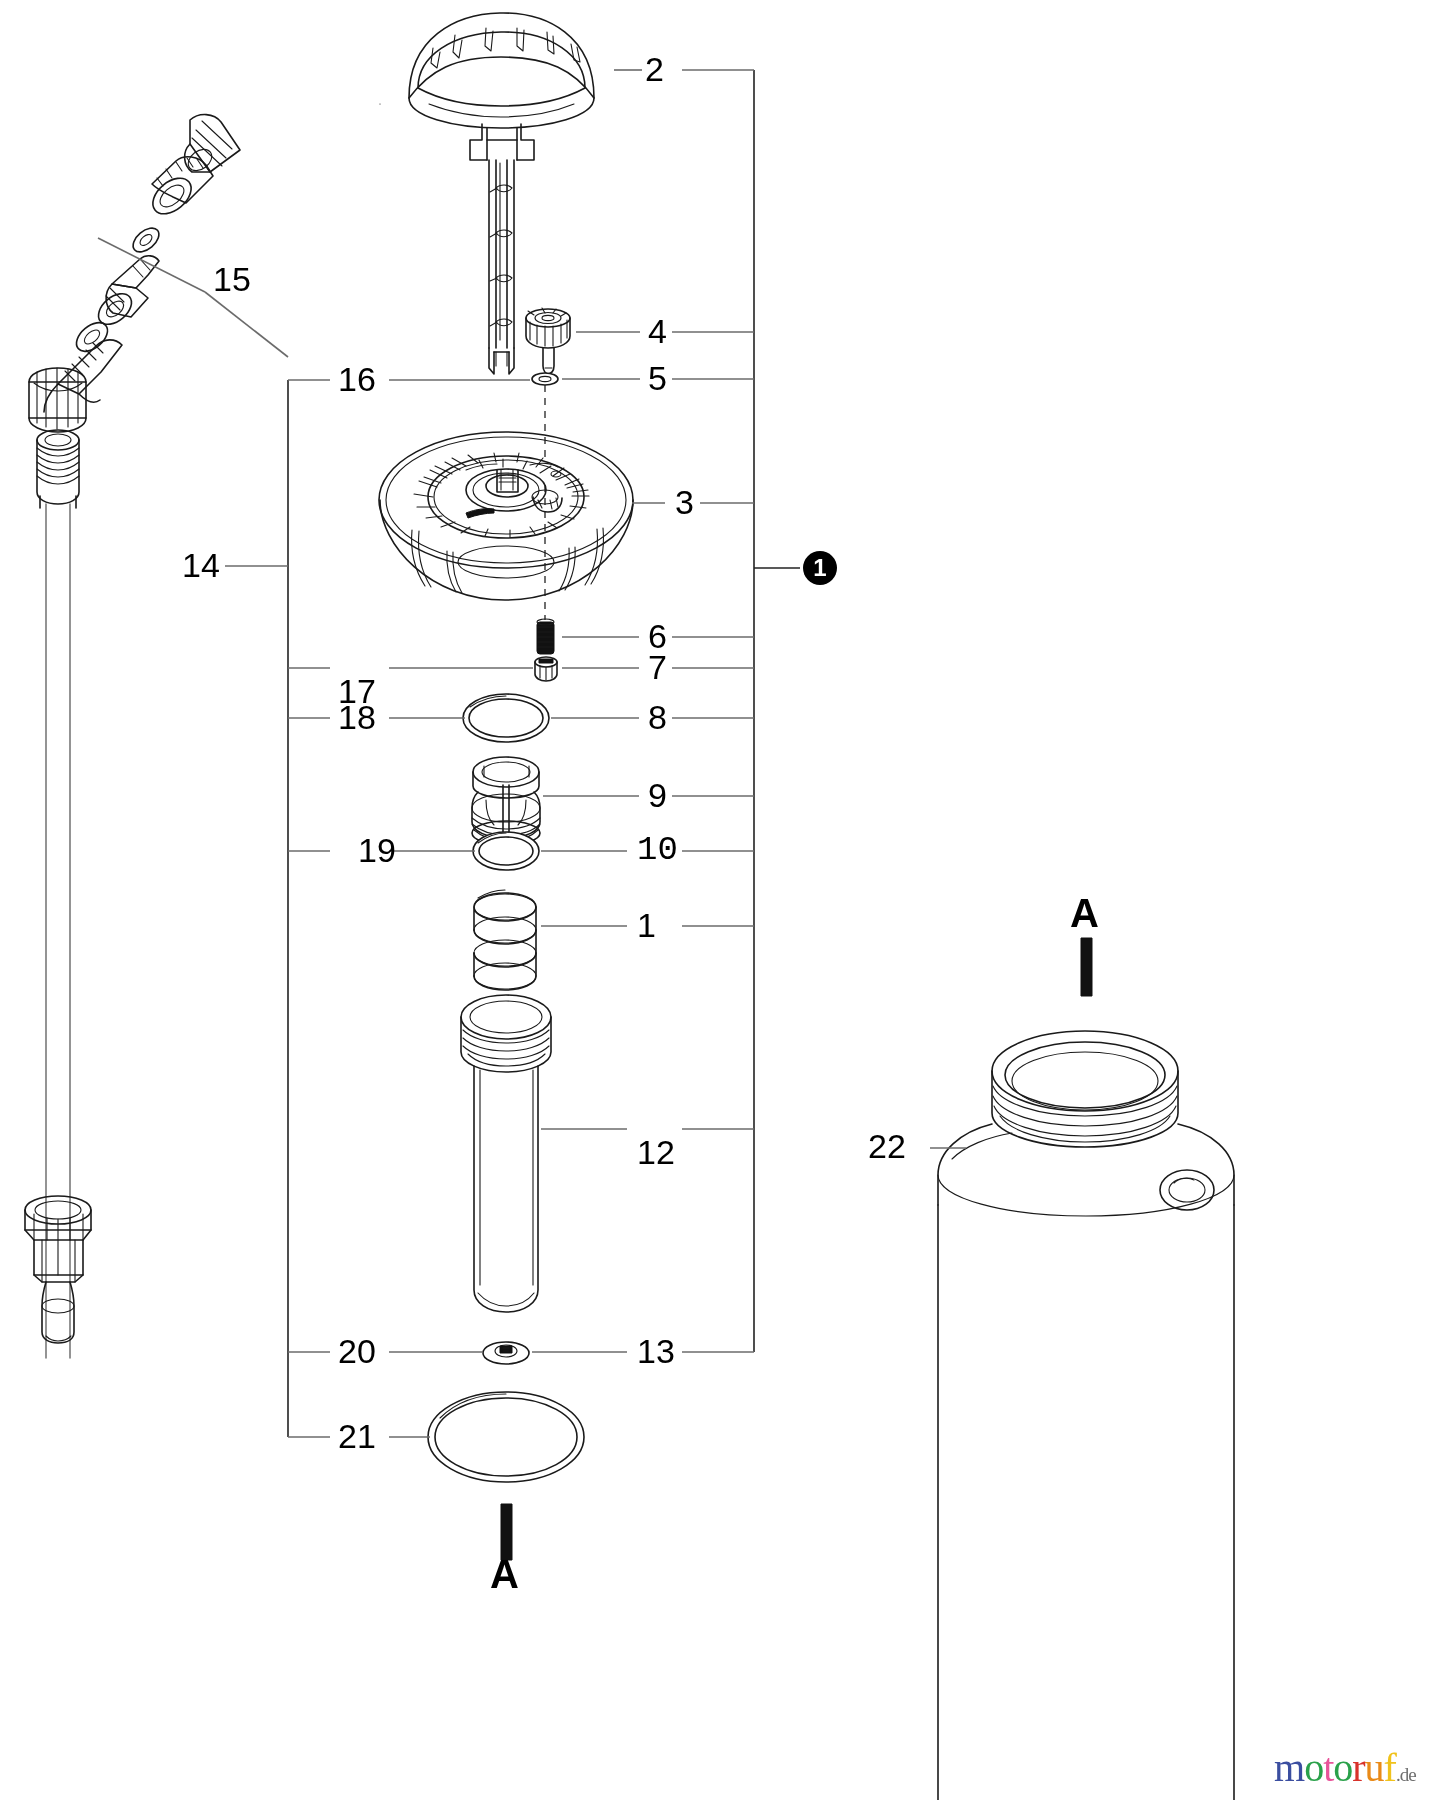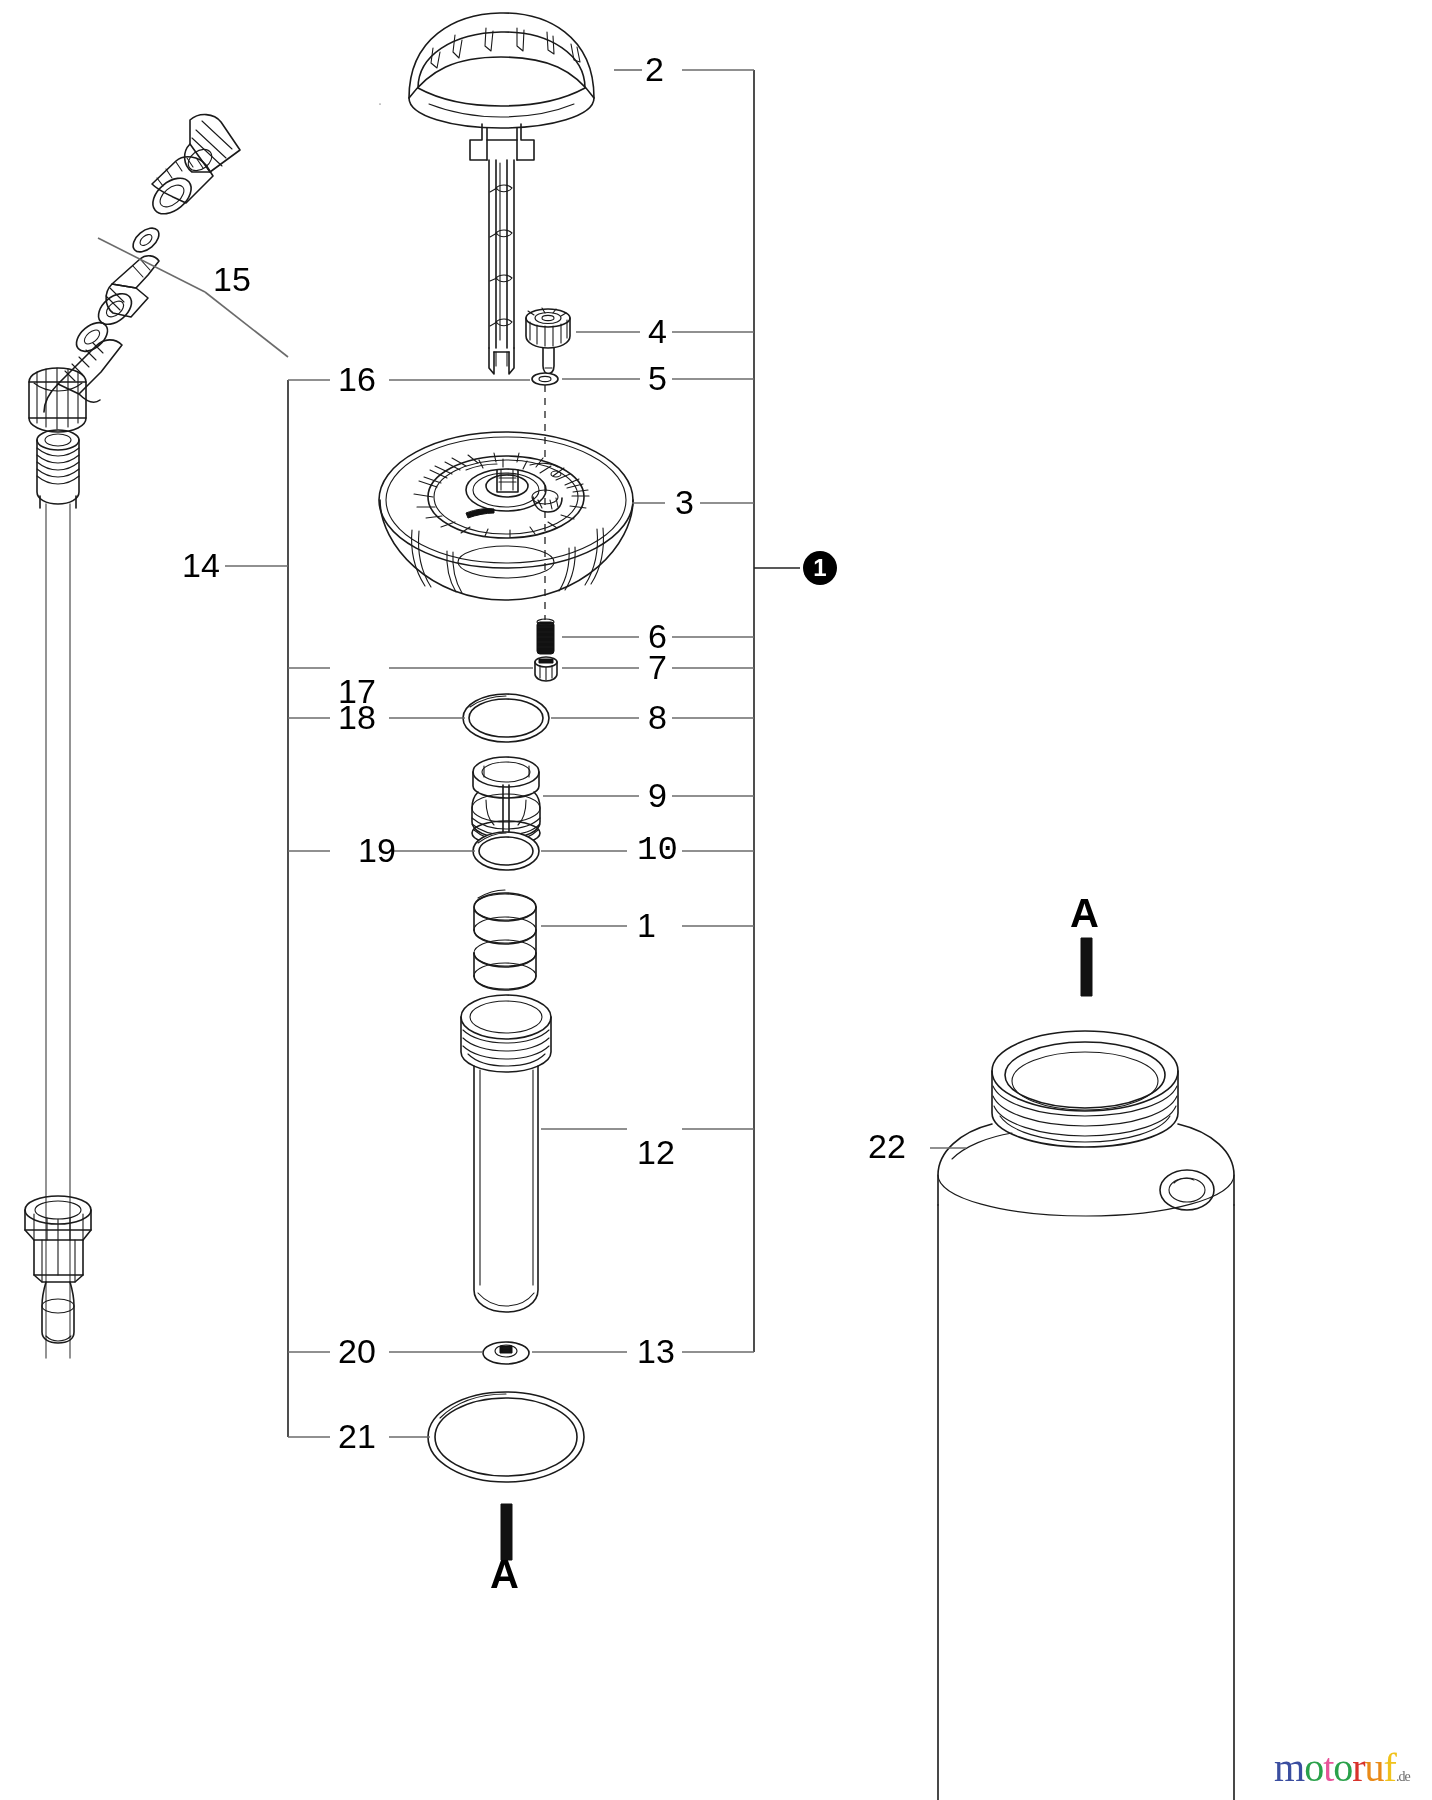--- a/index.html
+++ b/index.html
@@ -63,21 +63,21 @@
     letter-spacing: -1px;
     white-space: nowrap;
   }
   #logo .l1 { color: #3b4ea0; }
   #logo .l2 { color: #2aa14a; }
   #logo .l3 { color: #e8549a; }
   #logo .l4 { color: #2aa14a; }
   #logo .l5 { color: #d8322b; }
   #logo .l6 { color: #e98a18; }
   #logo .l7 { color: #f0c21c; }
-  #logo .tld { color: #6e6e6e; font-size: 14px; font-family: "Liberation Serif", serif; }
+  #logo .tld { color: #6e6e6e; font-size: 19px; font-family: "Liberation Serif", serif; }
 </style>
 </head>
 <body>
 
 <div id="page">
 
   <svg id="art" viewBox="0 0 1432 1800">
     <defs>
       <style>
         .ln  { fill:none; stroke:#1a1a1a; stroke-width:1.6; stroke-linecap:round; stroke-linejoin:round; }

